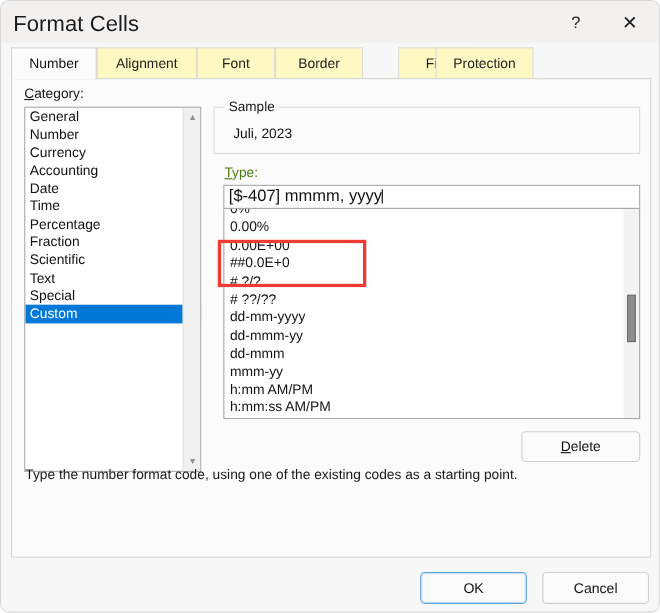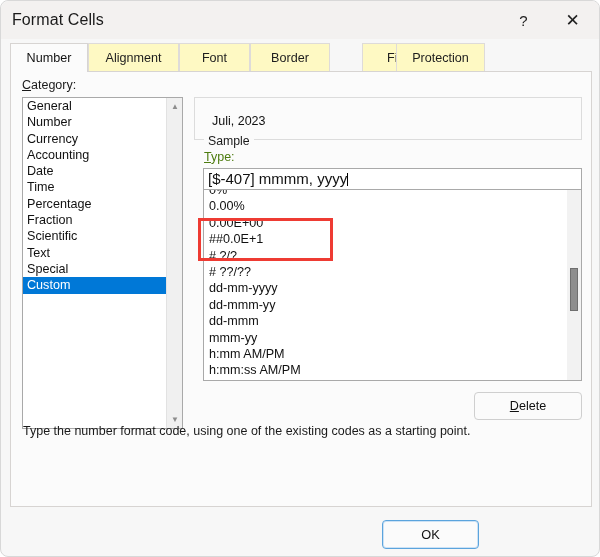--- a/index.html
+++ b/index.html
@@ -26,21 +26,21 @@
     position: absolute;
     left: 0; top: 0;
     width: 600px; height: 38px;
     background: #f3f1f0;
     border-top-left-radius: 8px;
     border-top-right-radius: 8px;
   }
   #title-text {
     position: absolute;
     left: 11px; top: 10px;
-    font-size: 16px;
+    font-size: 20px;
     color: #1a1a1a;
     letter-spacing: .1px;
   }
   .caption-btn {
     position: absolute;
     top: 0; height: 38px; width: 45px;
     display: flex; align-items: center; justify-content: center;
     color: #222;
     cursor: default;
   }
@@ -136,21 +136,20 @@
     width: 388px; height: 43px;
     border: 1px solid #dcdcdc;
   }
   #sample-legend {
     position: absolute;
     left: 9px; top: -8px;
     background: #fbfbfb;
     padding: 0 4px;
     font-size: 12.3px;
     color: #1a1a1a;
-    margin-top: 44px;
   }
   #sample-value {
     position: absolute;
     left: 17px; top: 16px;
     font-size: 12.5px;
     color: #111;
   }
 
   
   #type-label {
@@ -331,21 +330,21 @@
 
     <div id="type-label"><span class="acc">T</span><span>ype:</span></div>
 
     <div id="type-input"><span>[$-407] mmmm, yyyy</span><span id="caret"></span></div>
 
     <div id="type-list">
       <div id="type-items" style="margin-top: -8px;">
           <div class="fmt-item">0%</div>
           <div class="fmt-item">0.00%</div>
           <div class="fmt-item">0.00E+00</div>
-          <div class="fmt-item">##0.0E+1</div>
+          <div class="fmt-item">##0.0E+0</div>
           <div class="fmt-item"># ?/?</div>
           <div class="fmt-item"># ??/??</div>
           <div class="fmt-item">dd-mm-yyyy</div>
           <div class="fmt-item">dd-mmm-yy</div>
           <div class="fmt-item">dd-mmm</div>
           <div class="fmt-item">mmm-yy</div>
           <div class="fmt-item">h:mm AM/PM</div>
           <div class="fmt-item">h:mm:ss AM/PM</div>
         </div>
       <div id="type-scroll">
@@ -359,14 +358,17 @@
       </div>
 
     <div id="help-text">Type the number format code, using one of the existing codes as a starting point.</div>
 
     <div id="annotation"></div>
   </div>
 
   <div class="footer-btn" id="ok-btn">
       <span>OK</span>
     </div>
+  <div class="footer-btn" id="cancel-btn">
+      <span>Cancel</span>
+    </div>
 
 </div>
 
 </body></html>

